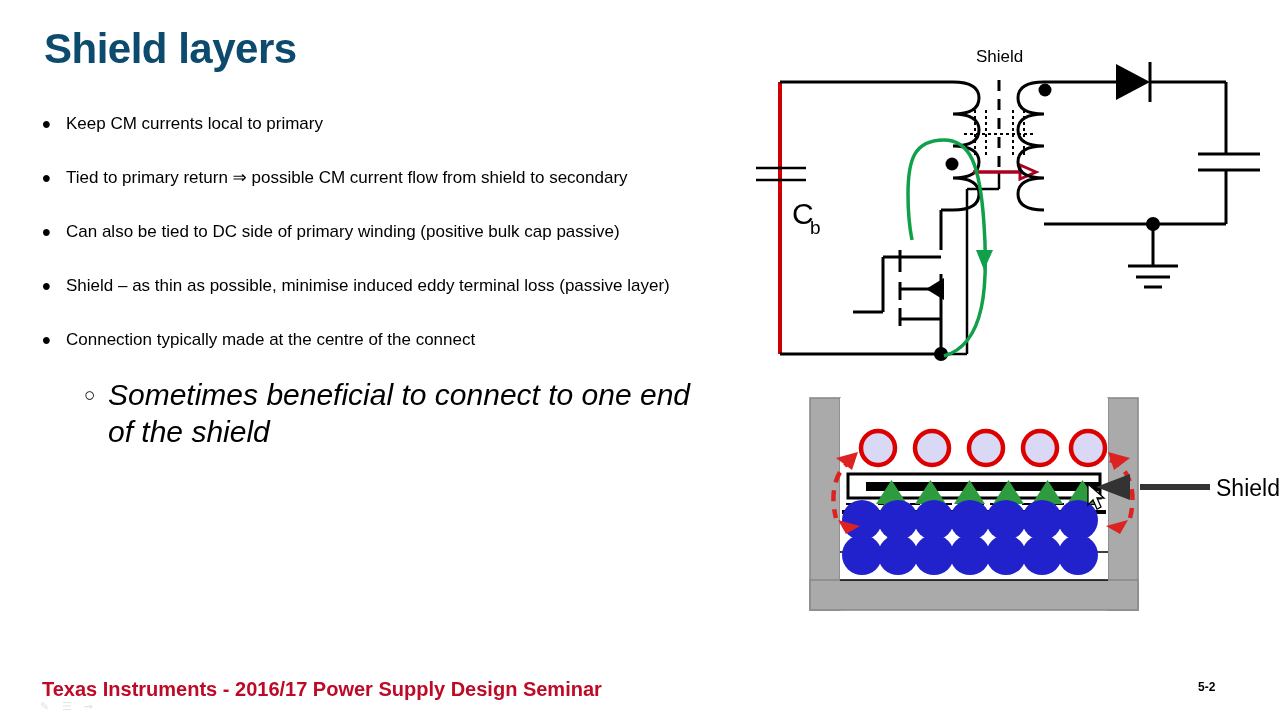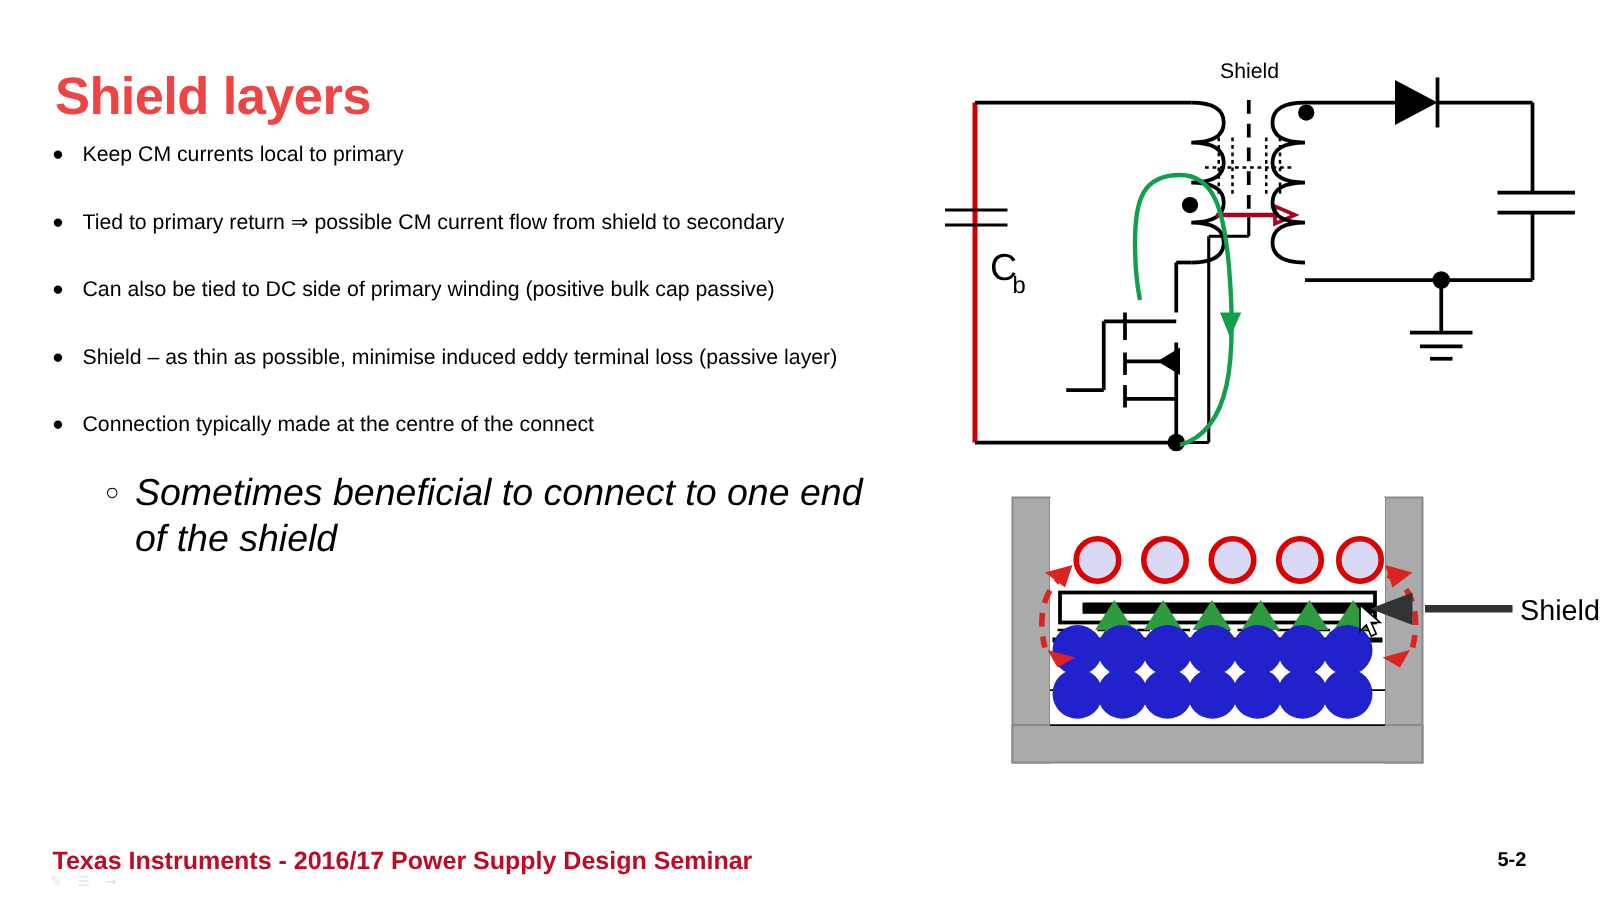--- a/index.html
+++ b/index.html
@@ -16,24 +16,23 @@
     color: #000000;
   }
 
   
   #slide-title {
     position: absolute;
     left: 44px;
     top: 26px;
     font-size: 42px;
     font-weight: bold;
-    color: #ef4444;
+    color: #0c4a6e;
     letter-spacing: -0.5px;
     line-height: 1.1;
-    margin-top: 28px;
   }
 
   
   #bullet-list {
     position: absolute;
     left: 42px;
     top: 106px;
     width: 680px;
   }
   .bullet-row {
@@ -83,21 +82,21 @@
     left: 42px;
     top: 678px;
     font-size: 20px;
     font-weight: bold;
     color: #BE0A26;
   }
   #page-number {
     position: absolute;
     left: 1198px;
     top: 680px;
-    font-size: 16px;
+    font-size: 12px;
     font-weight: bold;
     color: #000;
   }
   #footer-mini-icons {
     position: absolute;
     left: 40px;
     top: 700px;
     display: flex;
     gap: 9px;
     opacity: 0.30;

